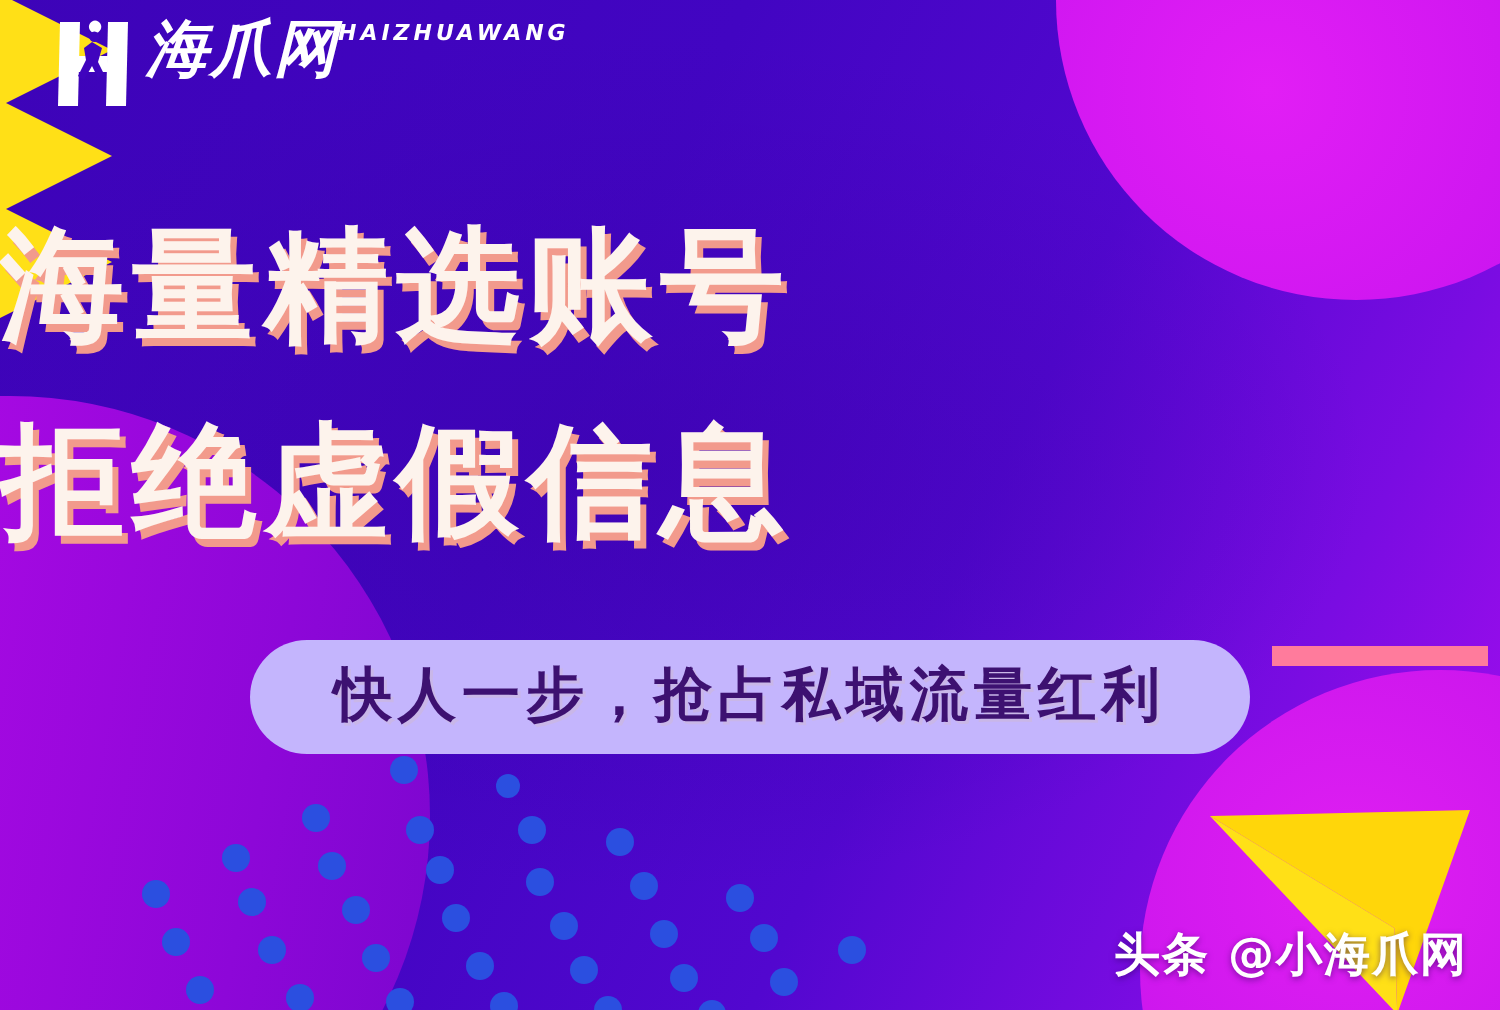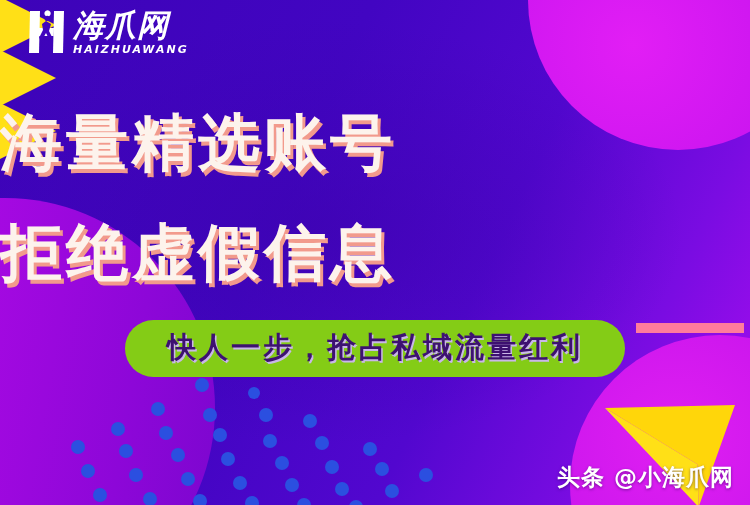--- a/index.html
+++ b/index.html
@@ -121,21 +121,21 @@
   
   .logo {
     position: absolute;
     left: 26px;
     top: 9px;
     display: flex;
     align-items: flex-start;
     gap: 7px;
   }
   .logo-mark { width: 40px; height: 46px; display: block; }
-  .logo-text { display: flex; flex-direction: column; }
+  .logo-text { display: flex; flex-direction: row; }
   .logo-cn {
     font-size: 31px;
     font-weight: 700;
     color: #ffffff;
     letter-spacing: 1px;
     line-height: 1.08;
     font-style: italic;
     font-family: "DejaVu Sans", "Liberation Sans", sans-serif;
   }
   .logo-en {
@@ -157,30 +157,30 @@
   }
   .hl-line {
     font-size: 62px;
     font-weight: 700;
     color: #fdf3ec;
     letter-spacing: 4px;
     line-height: 1.0;
     text-shadow: 3px 4px 0 #f29a8c;
     white-space: nowrap;
   }
-  .hl-line.l2 { margin-top: 48px; }
+  .hl-line.l2 { margin-top: 36px; }
 
   
   .pill {
     position: absolute;
     left: 50%;
     transform: translateX(-50%);
     top: 320px;
     padding: 13px 42px 15px;
-    background: #84cc16;
+    background: #c4b5fd;
     border-radius: 40px;
     white-space: nowrap;
   }
   .pill-text {
     font-size: 29px;
     font-weight: 700;
     color: #3d1171;
     letter-spacing: 3px;
     line-height: 1;
     text-shadow: 1.5px 1.5px 0 #c9b7e8;

